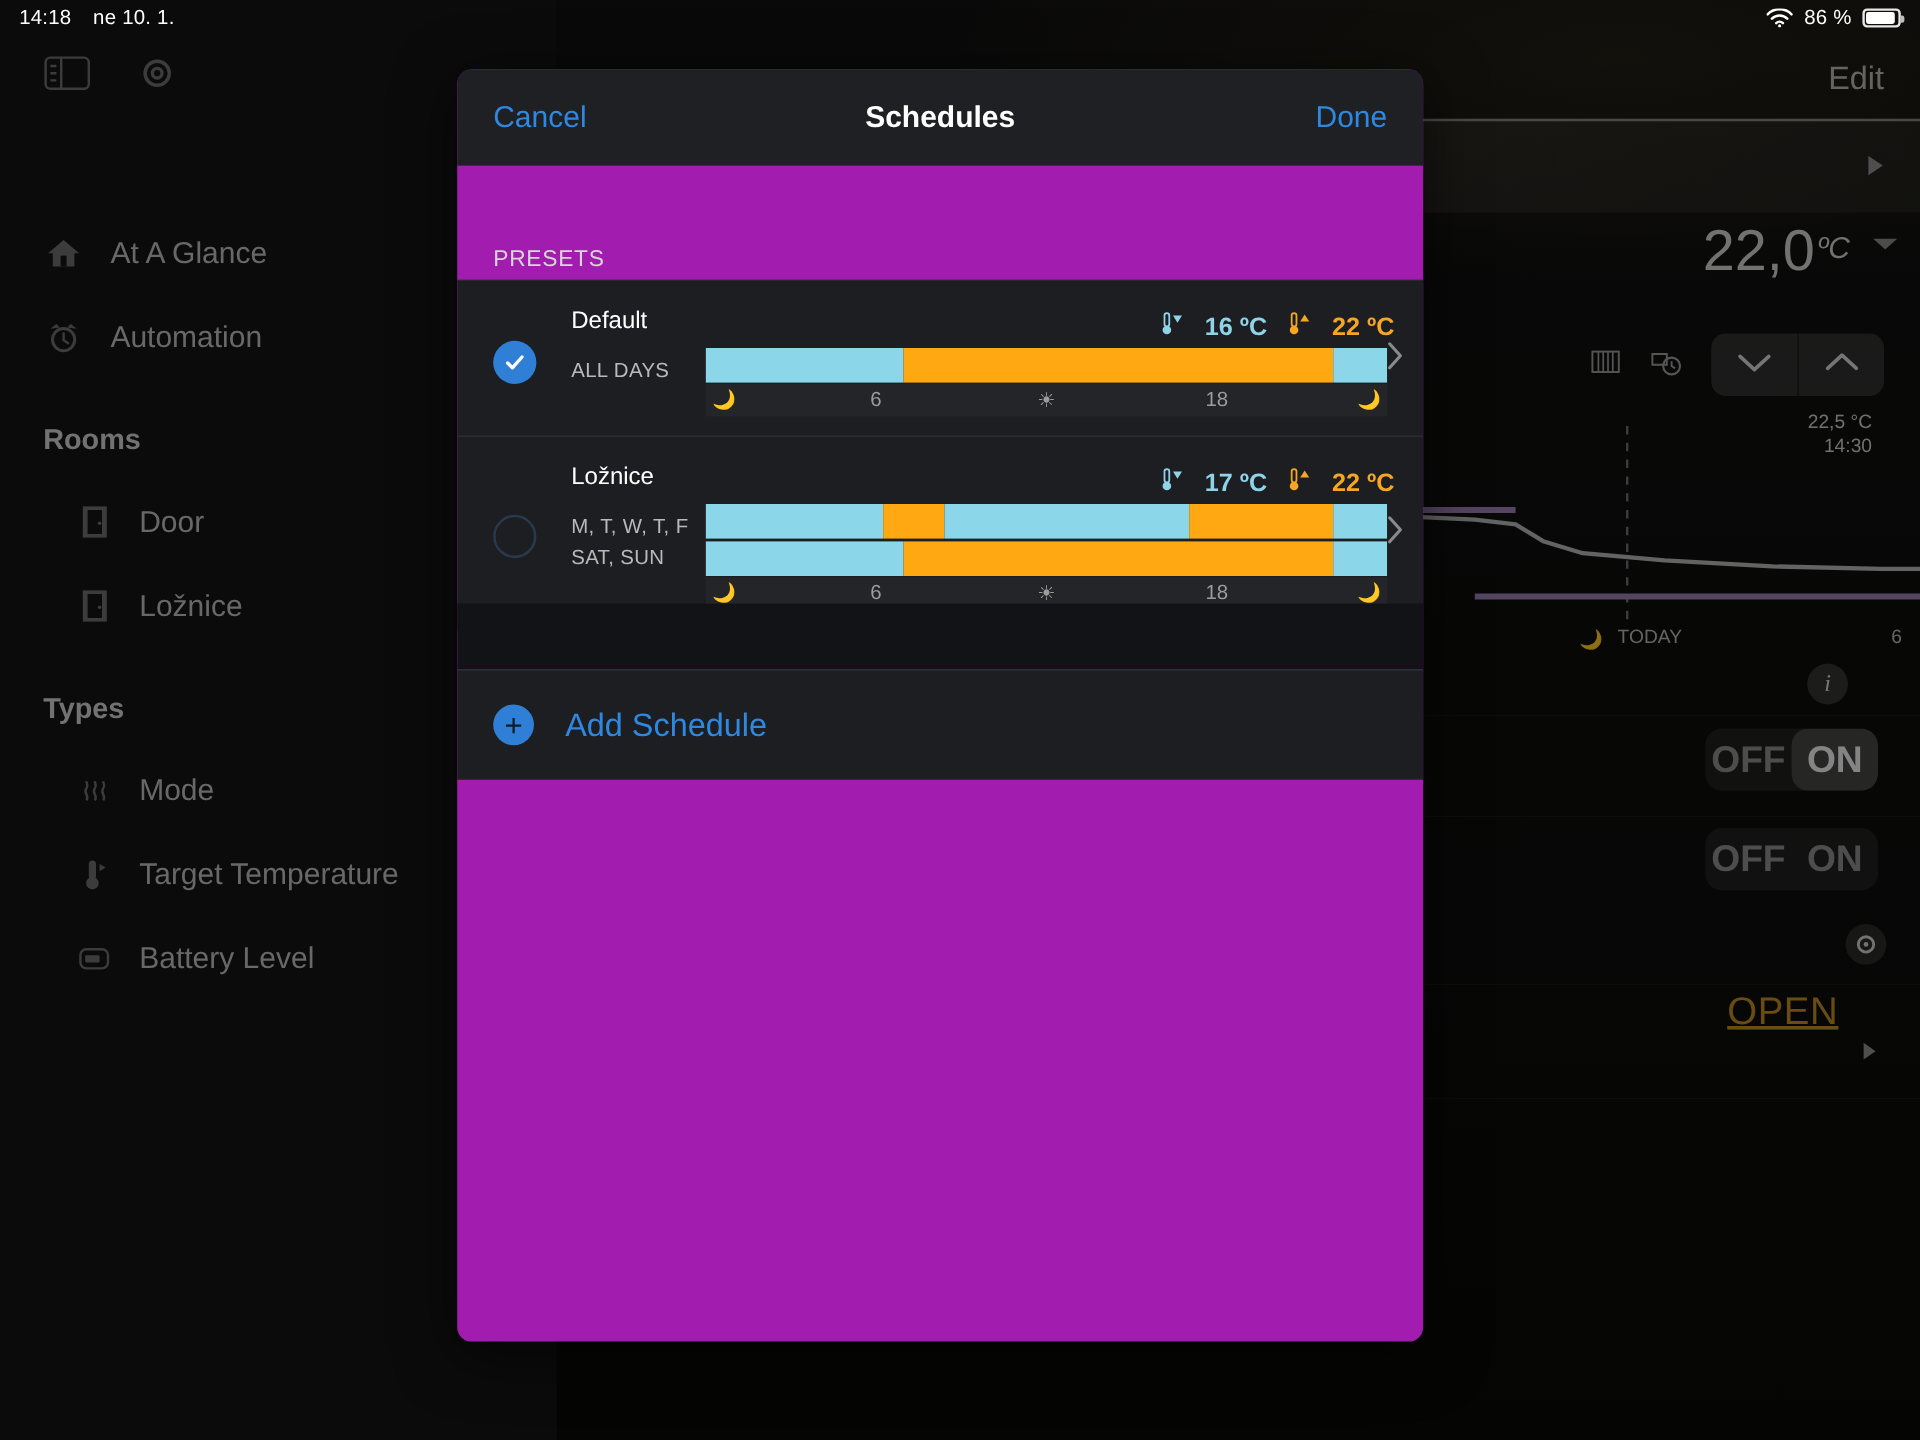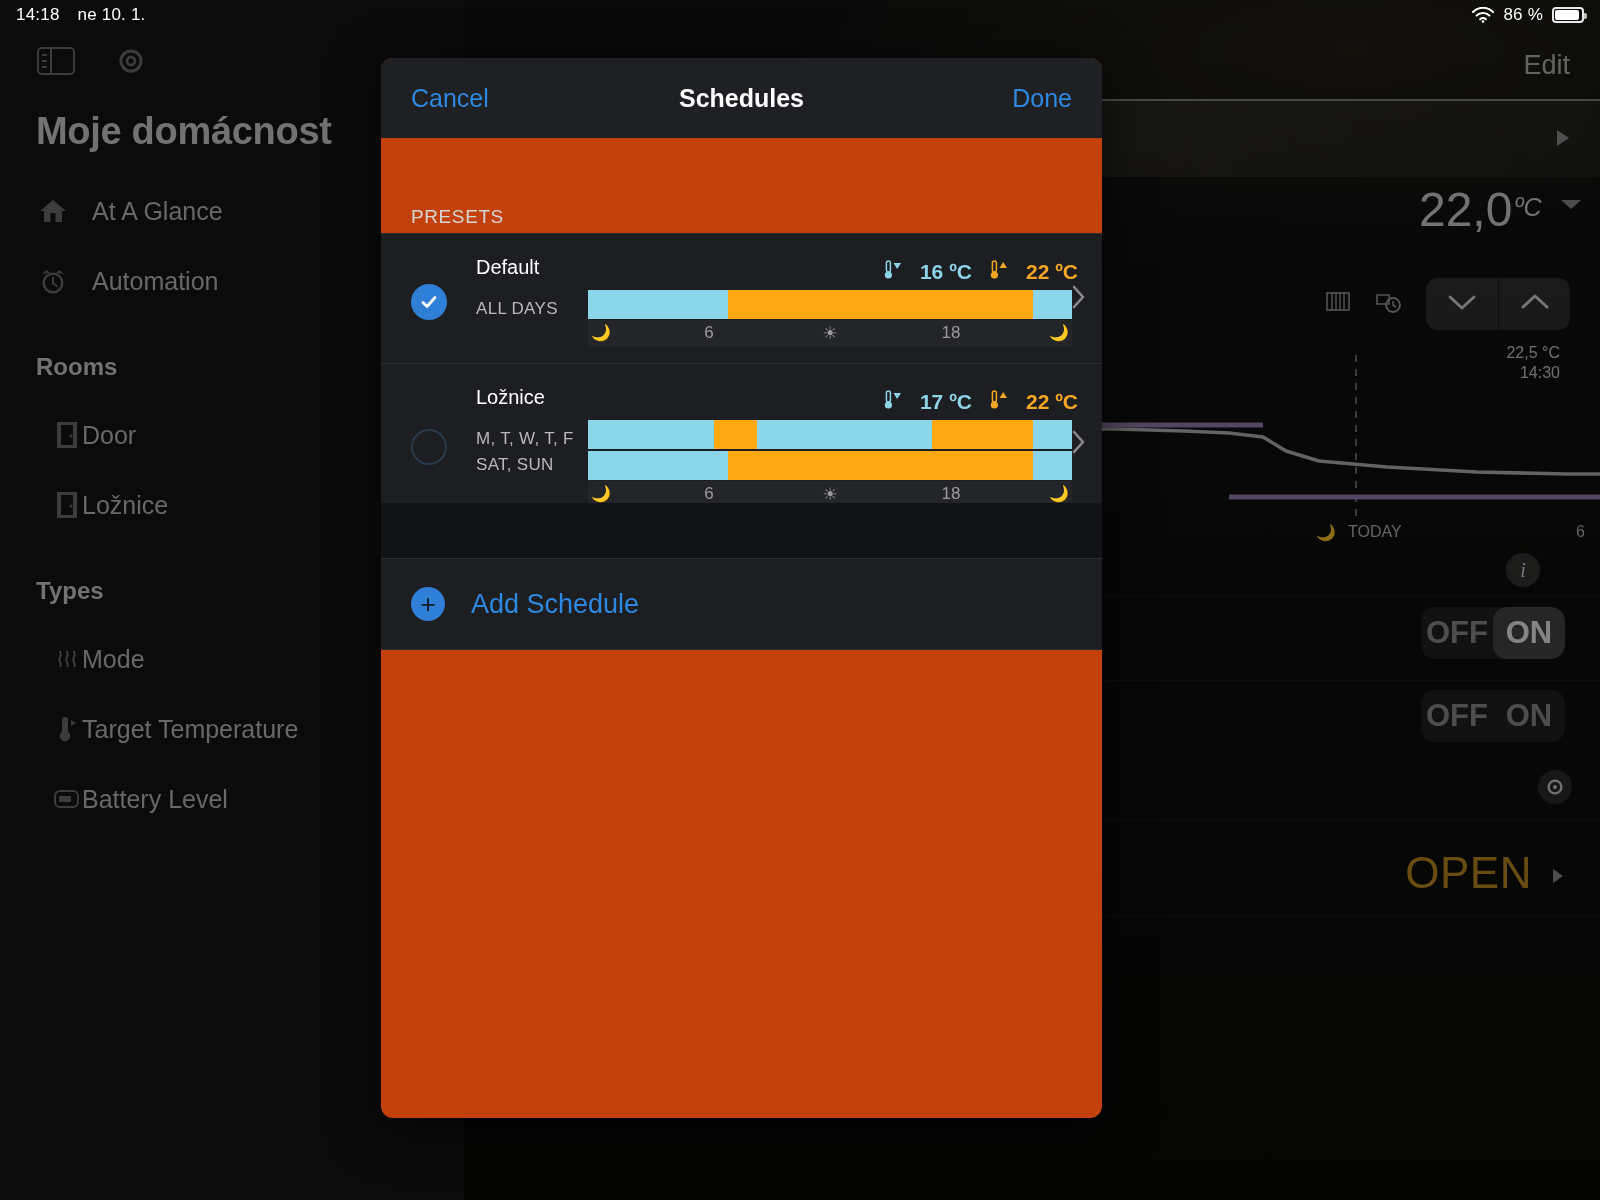--- a/index.html
+++ b/index.html
@@ -58,22 +58,22 @@
     position: absolute; left: 36px;
     display: flex; align-items: center; gap: 22px;
     color: #bdbdbd; font-size: 25px;
   }
   .nav-item .ico { width: 34px; height: 34px; display: flex; align-items: center; justify-content: center; }
   .sec-head {
     position: absolute; left: 36px;
     font-size: 24px; font-weight: 700; color: #cfcfcf;
   }
   .room-item {
-    position: absolute; left: 52px;
-    display: flex; align-items: center; 
+    position: absolute; left: 64px;
+    display: flex; align-items: center; gap: 22px;
     color: #bdbdbd; font-size: 25px;
   }
   .room-item .ico { width: 30px; height: 34px; display: flex; align-items: center; justify-content: center; }
 
   
   .bgpanel {
     position: absolute; left: 464px; top: 0; width: 1136px; height: 1200px;
     background:
       radial-gradient(900px 300px at 78% 4%, rgba(120,100,40,.16), transparent 62%),
       linear-gradient(180deg, #121212 0%, #0d0e0c 45%, #0a0b09 100%);
@@ -137,33 +137,33 @@
   .sched-strip .ticks {
     position: relative; height: 24px; color: #8c8c8c; font-size: 15px; margin-top: 3px;
   }
   .gear-btn {
     position: absolute; right: 28px; top: 770px;
     width: 34px; height: 34px; border-radius: 50%;
     background: rgba(130,130,130,.25);
     display: flex; align-items: center; justify-content: center;
   }
   .open-label {
-    position: absolute; right: 68px; top: 848px;
-    color: #c08b20; font-size: 44px; letter-spacing: .5px;
+    position: absolute; right: 68px; top: 824px;
+    color: #c08b20; font-size: 32px; letter-spacing: .5px; text-decoration: underline;
   }
   .open-caret { position: absolute; right: 34px; top: 866px; }
   .hrule { position: absolute; left: 472px; right: 0; height: 1px; background: rgba(255,255,255,.055); }
 
   
   .scrim {
     position: absolute; inset: 0; background: rgba(0,0,0,.45); z-index: 30;
   }
   .modal {
-    position: absolute; left: 381px; top: 58px; width: 721px; height: 1060px;
-    background: #c2410c;
+    position: absolute; left: 381px; top: 58px; width: 805px; height: 1060px;
+    background: #a21caf;
     border-radius: 12px;
     z-index: 40;
     overflow: hidden;
     box-shadow: 0 10px 50px rgba(0,0,0,.6);
   }
   .modal-header {
     position: relative; height: 80px; background: #1e2024;
     display: flex; align-items: center; justify-content: center;
   }
   .modal-header .title { color: #ffffff; font-size: 25px; font-weight: 700; }
@@ -370,21 +370,20 @@
           <g fill="#6e6e6e">
             <circle cx="17" cy="17" r="11.5"></circle>
           </g>
           <circle cx="17" cy="17" r="8.6" fill="#141416"></circle>
           <circle cx="17" cy="17" r="5.4" fill="#6e6e6e"></circle>
           <circle cx="17" cy="17" r="2.6" fill="#141416"></circle>
         </svg>
       </span>
     </div>
 
-    <div class="home-title">Moje domácnost</div>
 
     <div class="nav-item" style="top:194px">
       <span class="ico">
         <svg width="30" height="28" viewBox="0 0 30 28">
           <path d="M15 3 L28 14 H24 V25 H6 V14 H2 Z" fill="#6e6e6e"></path>
           <rect x="12.5" y="16" width="5" height="9" fill="#141416"></rect>
         </svg>
       </span>
       <span>At A Glance</span>
     </div>

